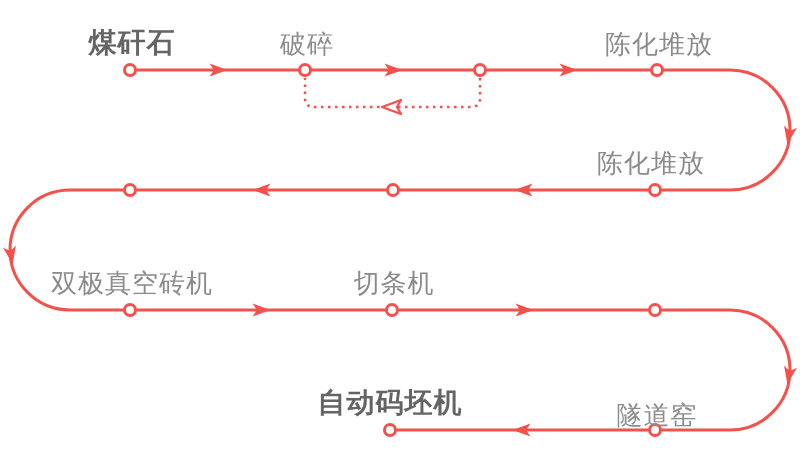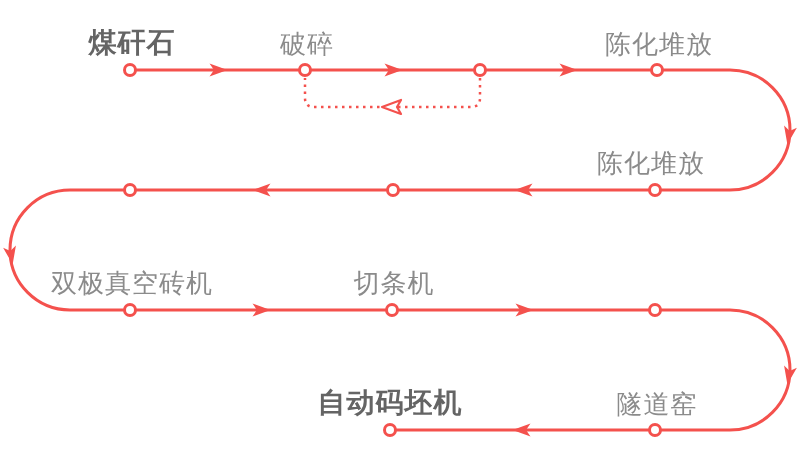--- a/index.html
+++ b/index.html
@@ -84,16 +84,16 @@
 
   <div class="label em" style="left:132px;top:26px">煤矸石</div>
   <div class="label" style="left:307px;top:27px">破碎</div>
   <div class="label" style="left:659px;top:27px">陈化堆放</div>
 
   <div class="label" style="left:651px;top:146px">陈化堆放</div>
 
   <div class="label" style="left:394px;top:266px">切条机</div>
   <div class="label" style="left:132px;top:266px">双极真空砖机</div>
 
-  <div class="label" style="left:657px;top:387px">隧道窑</div>
+  <div class="label" style="left:657px;top:398px">隧道窑</div>
   <div class="label em" style="left:390px;top:386px">自动码坯机</div>
 
 </div>
 
 </body></html>

